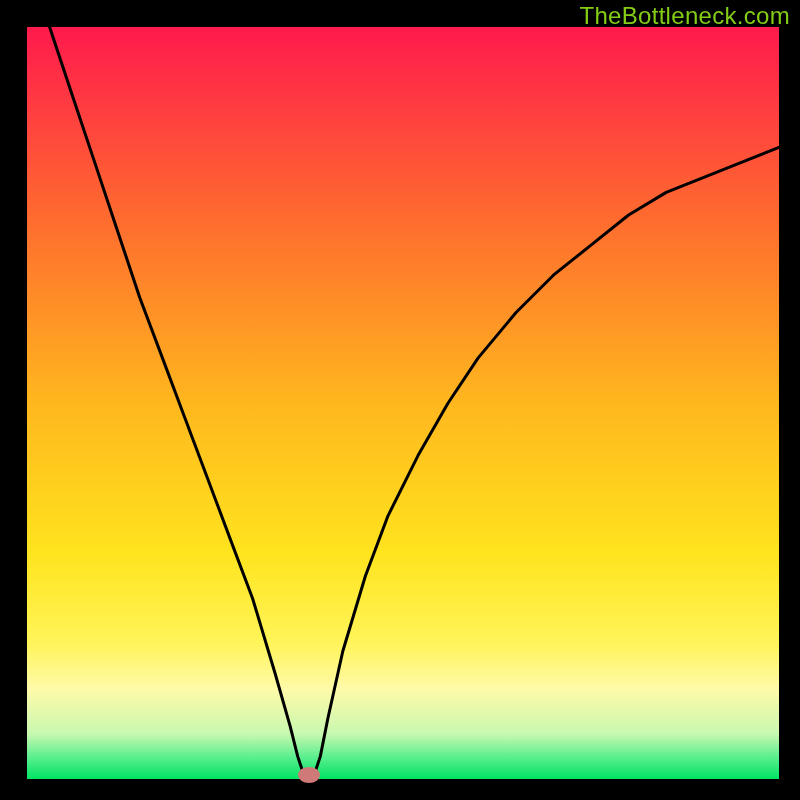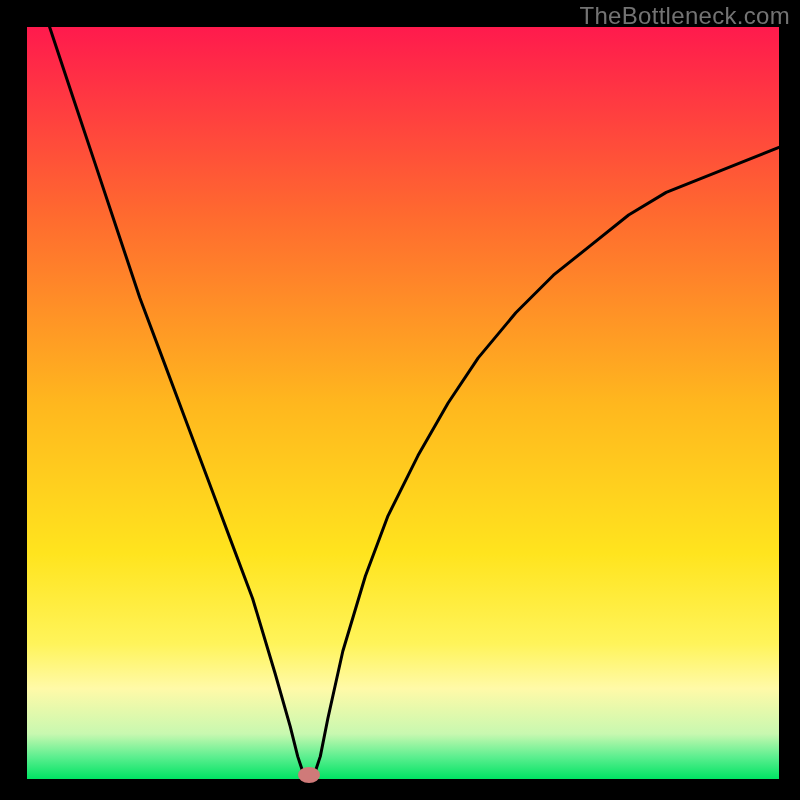--- a/index.html
+++ b/index.html
@@ -15,21 +15,21 @@
     position: relative;
     width: 800px;
     height: 800px;
     background: #000;
   }
   .watermark {
     position: absolute;
     top: 2px;
     right: 10px;
     z-index: 10;
-    color: #737373;
+    color: #84cc16;
     font-size: 24px;
     font-weight: 500;
     letter-spacing: 0.3px;
     user-select: none;
   }
 </style>
 </head>
 <body>
 
 <div class="frame">

